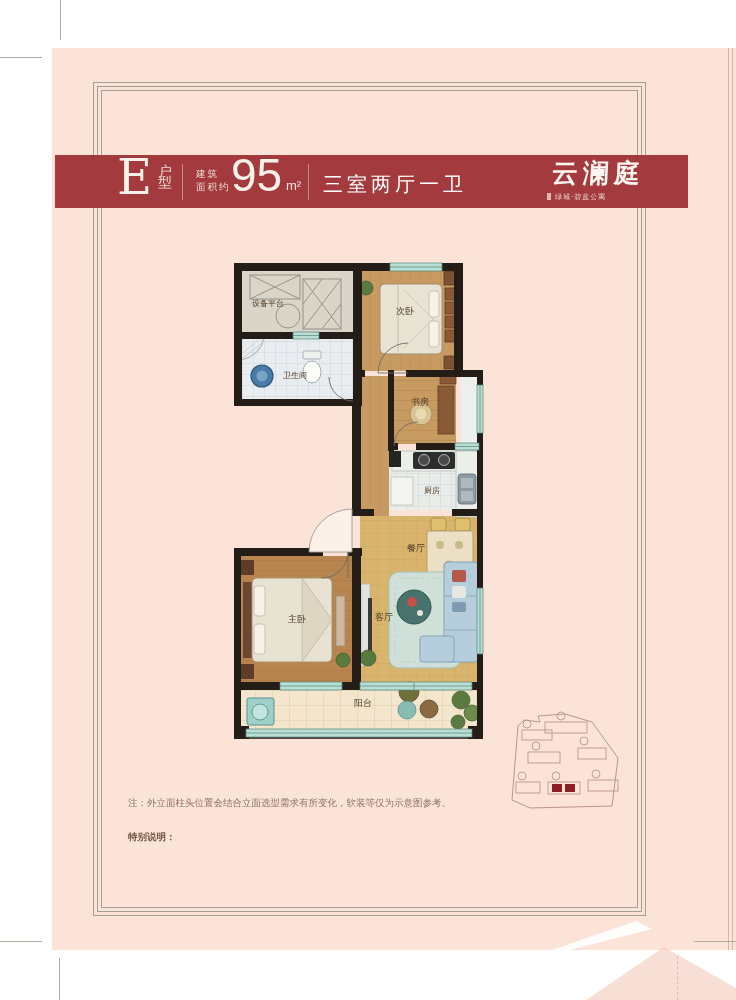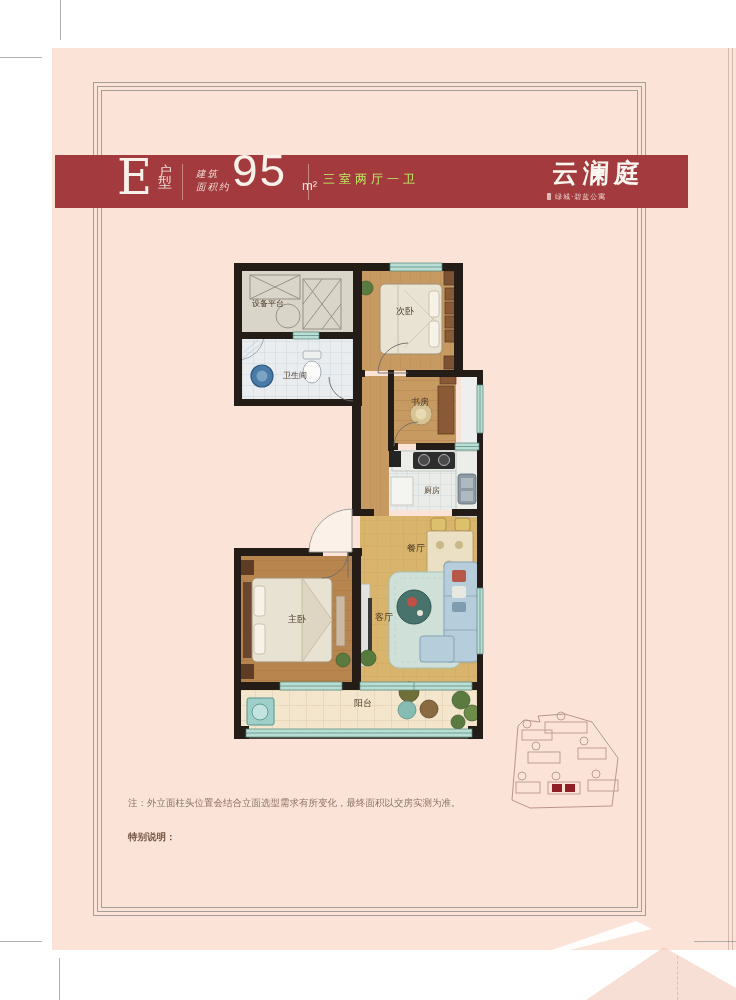--- a/index.html
+++ b/index.html
@@ -13,25 +13,25 @@
   
   .frame{position:absolute;border:1px solid #a39e98;background:transparent;}
   
   .band{position:absolute;left:55px;top:155px;width:633px;height:53px;background:#a33a3d;color:#f6ece6;}
   .unit-letter{position:absolute;left:62px;top:-6px;font-family:"DejaVu Serif","Liberation Serif",serif;
                font-size:48px;color:#f8f1ea;}
   .unit-type{position:absolute;left:103px;top:11px;width:11px;font-size:14px;line-height:10.5px;
              word-break:break-all;color:#eddcd5;}
   .vdiv{position:absolute;top:9px;width:1px;height:36px;background:rgba(240,214,208,.5);}
   .area-label{position:absolute;left:141px;top:12px;font-size:9.5px;line-height:13px;letter-spacing:2px;color:#eddcd5;}
-  .area-label span{display:block;font-style:italic;}
-  .area-value{position:absolute;left:176px;top:-7px;font-family:Liberation Mono, monospace;
+  .area-label span{display:block;}
+  .area-value{position:absolute;left:176px;top:-7px;font-family:Liberation Sans, sans-serif;
               font-size:46px;color:#f8f1ea;}
-  .area-unit{position:absolute;left:231px;top:23px;font-size:13px;color:#f2e5df;margin-left:16px;}
-  .layout-text{position:absolute;left:268px;top:16px;font-size:12px;letter-spacing:4px;color:#bef264;}
+  .area-unit{position:absolute;left:231px;top:23px;font-size:13px;color:#f2e5df;}
+  .layout-text{position:absolute;left:268px;top:16px;font-size:20px;letter-spacing:4px;color:#ffffff;}
   .brand-name{position:absolute;left:497px;top:1px;font-family:"DejaVu Serif","Liberation Serif",serif;
               font-weight:700;font-size:26px;letter-spacing:5px;color:#fbf6ef;transform:skewX(-3deg);}
   .brand-sub{position:absolute;left:500px;top:37px;font-size:7px;letter-spacing:1px;color:#ecd6cf;}
   .brand-emblem{position:absolute;left:492px;top:38px;width:4px;height:7px;background:#ecd6cf;opacity:.8;}
   
   .plan-svg{position:absolute;left:0;top:0;}
   
   .note1{position:absolute;left:128px;top:797px;width:500px;font-size:9.5px;color:#8d7260;}
   .special{position:absolute;left:128px;top:831px;width:492px;}
   .special-title{font-size:9.5px;font-weight:bold;color:#6f523f;margin:0 0 24px 0;}
@@ -310,18 +310,18 @@
         <rect x="565" y="784" width="10" height="8"></rect>
       </g>
     </g>
 
     <g>
       <polygon points="552,950 636,921 652,929 570,950" fill="#ffffff" opacity="0.95"></polygon>
       <polygon points="586,1000 664,947 736,988 736,1000" fill="#f3c9ba" opacity="0.6"></polygon>
     </g>
   </svg>
 
-  <div class="note1">注：外立面柱头位置会结合立面选型需求有所变化，最终面积以交房实测为准。</div>
+  <div class="note1">注：外立面柱头位置会结合立面选型需求有所变化，软装等仅为示意图参考。</div>
   <div class="special">
     <p class="special-title">特别说明：</p>
   </div>
 
 </div>
 
 </body></html>

